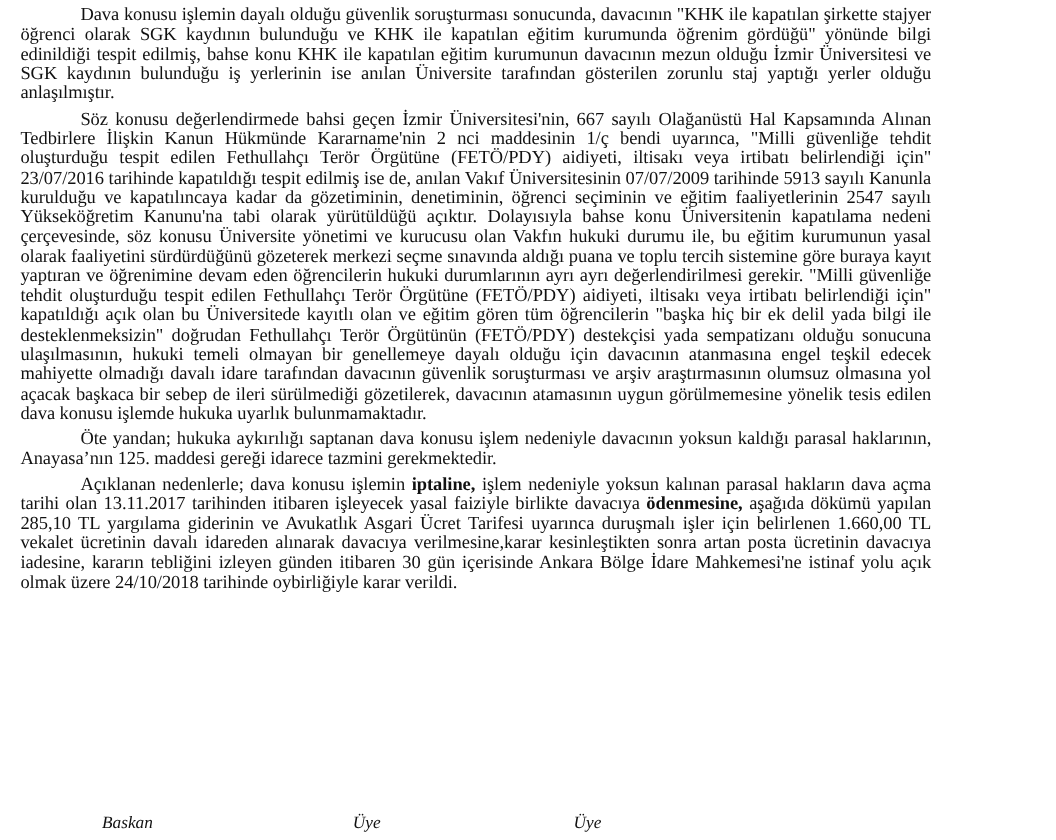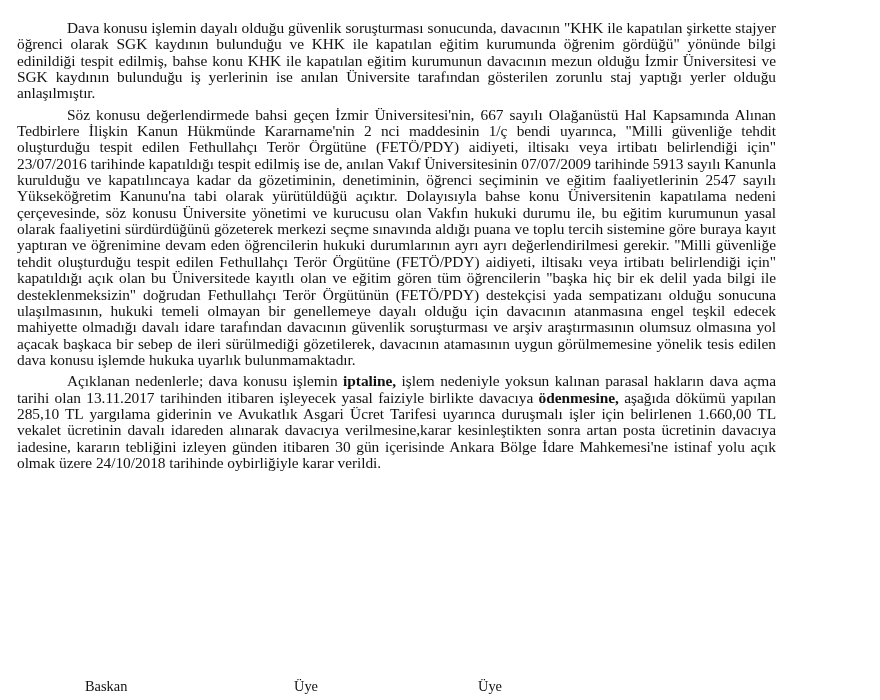--- a/index.html
+++ b/index.html
@@ -12,21 +12,21 @@
     background: #ffffff;
     font-family: "Liberation Serif", "DejaVu Serif", serif;
     color: #111111;
     overflow: hidden;
   }
   .page {
     position: relative;
     width: 880px;
     height: 700px;
     box-sizing: border-box;
-    padding: 20px 104px 0 17px;
+    padding: 5px 104px 0 17px;
   }
   .body-text {
     font-size: 15.4px;
     line-height: 16.35px;
     text-align: justify;
     text-justify: inter-word;
     letter-spacing: -0.05px;
   }
   .para {
     margin: 0;
@@ -49,40 +49,44 @@
     left: 17px;
     top: 678px;
     width: 790px;
     font-size: 14.4px;
     line-height: 17px;
   }
   .sig {
     position: absolute;
     top: 0;
     white-space: nowrap;
+    font-style: italic;
   }
   .sig-1 { left: 68px; }
   .sig-2 { left: 277px; }
   .sig-3 { left: 461px; }
 </style>
 </head>
 <body>
 
 <div class="page">
 
   <div class="body-text">
 
     <p class="para">
       <span>Dava konusu işlemin dayalı olduğu güvenlik soruşturması sonucunda, davacının "KHK ile kapatılan şirkette stajyer öğrenci olarak SGK kaydının bulunduğu ve KHK ile kapatılan eğitim kurumunda öğrenim gördüğü" yönünde bilgi edinildiği tespit edilmiş, bahse konu KHK ile kapatılan eğitim kurumunun davacının mezun olduğu İzmir Üniversitesi ve SGK kaydının bulunduğu iş yerlerinin ise anılan Üniversite tarafından gösterilen zorunlu staj yaptığı yerler olduğu anlaşılmıştır.</span>
     </p>
 
     <p class="para gap">
       <span>Söz konusu değerlendirmede bahsi geçen İzmir Üniversitesi'nin, 667 sayılı Olağanüstü Hal Kapsamında Alınan Tedbirlere İlişkin Kanun Hükmünde Kararname'nin 2 nci maddesinin 1/ç bendi uyarınca, "Milli güvenliğe tehdit oluşturduğu tespit edilen Fethullahçı Terör Örgütüne (FETÖ/PDY) aidiyeti, iltisakı veya irtibatı belirlendiği için" 23/07/2016 tarihinde kapatıldığı tespit edilmiş ise de, anılan Vakıf Üniversitesinin 07/07/2009 tarihinde 5913 sayılı Kanunla kurulduğu ve kapatılıncaya kadar da gözetiminin, denetiminin, öğrenci seçiminin ve eğitim faaliyetlerinin 2547 sayılı Yükseköğretim Kanunu'na tabi olarak yürütüldüğü açıktır. Dolayısıyla bahse konu Üniversitenin kapatılama nedeni çerçevesinde, söz konusu Üniversite yönetimi ve kurucusu olan Vakfın hukuki durumu ile, bu eğitim kurumunun yasal olarak faaliyetini sürdürdüğünü gözeterek merkezi seçme sınavında aldığı puana ve toplu tercih sistemine göre buraya kayıt yaptıran ve öğrenimine devam eden öğrencilerin hukuki durumlarının ayrı ayrı değerlendirilmesi gerekir. "Milli güvenliğe tehdit oluşturduğu tespit edilen Fethullahçı Terör Örgütüne (FETÖ/PDY) aidiyeti, iltisakı veya irtibatı belirlendiği için" kapatıldığı açık olan bu Üniversitede kayıtlı olan ve eğitim gören tüm öğrencilerin "başka hiç bir ek delil yada bilgi ile desteklenmeksizin" doğrudan Fethullahçı Terör Örgütünün (FETÖ/PDY) destekçisi yada sempatizanı olduğu sonucuna ulaşılmasının, hukuki temeli olmayan bir genellemeye dayalı olduğu için davacının atanmasına engel teşkil edecek mahiyette olmadığı davalı idare tarafından davacının güvenlik soruşturması ve arşiv araştırmasının olumsuz olmasına yol açacak başkaca bir sebep de ileri sürülmediği gözetilerek, davacının atamasının uygun görülmemesine yönelik tesis edilen dava konusu işlemde hukuka uyarlık bulunmamaktadır.</span>
     </p>
 
+    <p class="para gap">
+      <span>Öte yandan; hukuka aykırılığı saptanan dava konusu işlem nedeniyle davacının yoksun kaldığı parasal haklarının, Anayasa’nın 125. maddesi gereği idarece tazmini gerekmektedir.</span>
+    </p>
 
     <p class="para gap">
       <span>Açıklanan nedenlerle; dava konusu işlemin </span><b>iptaline,</b><span> işlem nedeniyle yoksun kalınan parasal hakların dava açma tarihi olan 13.11.2017 tarihinden itibaren işleyecek yasal faiziyle birlikte davacıya </span><b>ödenmesine,</b><span> aşağıda dökümü yapılan 285,10 TL  yargılama giderinin ve Avukatlık Asgari Ücret Tarifesi uyarınca duruşmalı işler için belirlenen 1.660,00 TL vekalet ücretinin davalı idareden alınarak davacıya verilmesine,karar kesinleştikten sonra artan posta ücretinin davacıya iadesine, kararın tebliğini izleyen günden itibaren 30 gün içerisinde Ankara Bölge İdare Mahkemesi'ne istinaf yolu açık olmak üzere 24/10/2018 tarihinde oybirliğiyle  karar verildi.</span>
     </p>
 
   </div>
 
   <div class="signature-row">
     <span class="sig sig-1">Baskan</span>
     <span class="sig sig-2">Üye</span>

